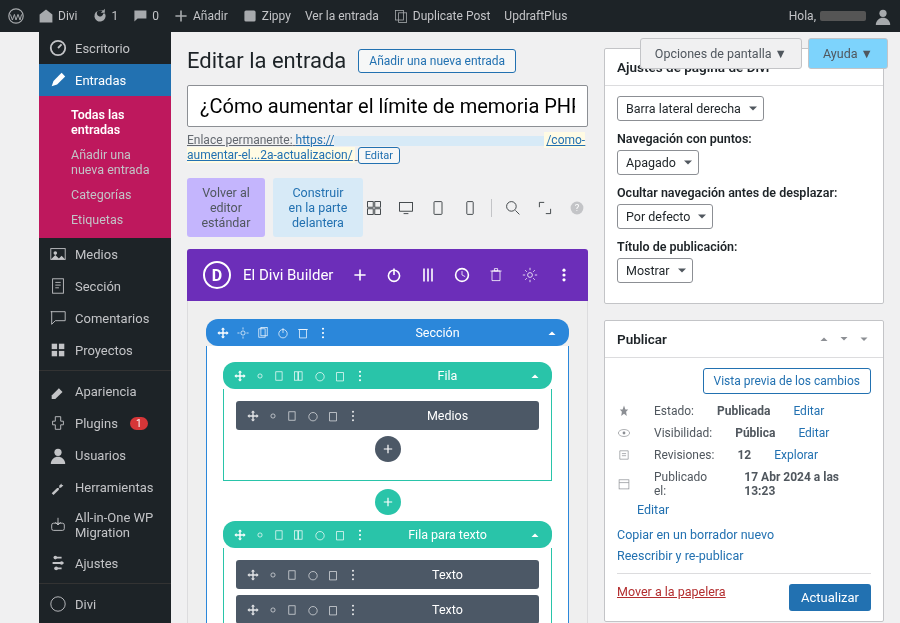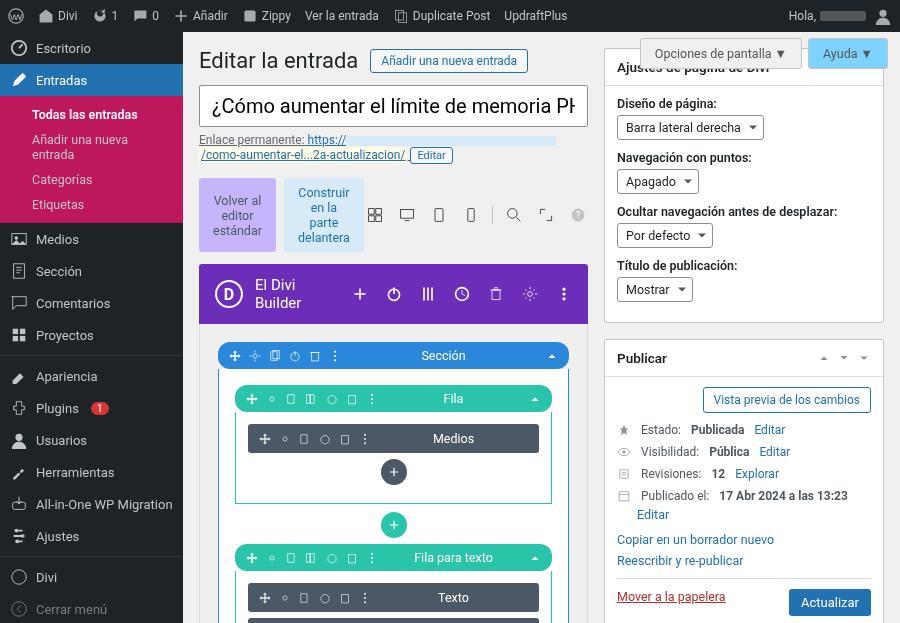--- a/index.html
+++ b/index.html
@@ -2,21 +2,21 @@
 <html><head>
 <meta charset="utf-8">
 <style>
 * { margin: 0; padding: 0; box-sizing: border-box; font-family: -apple-system, BlinkMacSystemFont, "Segoe UI", Roboto, sans-serif; }
 body { background: #f0f0f1; font-size: 13px; color: #1d2327; overflow: hidden; }
 .wp-adminbar { background: #1d2327; height: 32px; display: flex; align-items: center; padding: 0 8px; color: #c3c4c7; font-size: 12px; justify-content: space-between; }
 .adminbar-left, .adminbar-right { display: flex; align-items: center; gap: 14px; }
 .adminbar-item { display: flex; align-items: center; gap: 4px; cursor: pointer; }
 .adminbar-item svg { width: 16px; height: 16px; fill: #a7aaad; }
 .layout { display: flex; height: calc(100vh - 32px); }
-.sidebar { width: 183px; background: #1d2327; color: #c3c4c7; flex-shrink: 0; font-size: 13px; overflow-y: auto; }
+.sidebar { width: 132px; background: #1d2327; color: #c3c4c7; flex-shrink: 0; font-size: 13px; overflow-y: auto; margin-left: 39px; }
 .menu-item { display: flex; align-items: center; padding: 7px 8px 7px 10px; gap: 8px; cursor: pointer; position: relative; }
 .menu-item.active { background: #2271b1; color: #fff; }
 .menu-item.active::after { content: ""; position: absolute; right: -8px; top: 50%; transform: translateY(-50%); border: 8px solid transparent; border-right-color: #f0f0f1; }
 .menu-item svg { width: 18px; height: 18px; fill: currentColor; flex-shrink: 0; }
 .submenu { background: #be185d; padding: 6px 0; }
 .submenu-item { padding: 5px 10px 5px 32px; cursor: pointer; font-size: 12.5px; color: #c3c4c7; }
 .submenu-item.active { color: #fff; font-weight: 600; }
 .badge { background: #d63638; color: #fff; font-size: 10px; border-radius: 9px; padding: 1px 6px; margin-left: 4px; }
 .main { flex: 1; display: flex; padding: 16px; gap: 16px; overflow-y: auto; }
 .content { flex: 1; min-width: 0; }
@@ -59,21 +59,21 @@
 .add-btn svg { width: 12px; height: 12px; fill: #fff; }
 .panel { background: #fff; border: 1px solid #c3c4c7; border-radius: 2px; }
 .panel-header { padding: 10px 12px; font-weight: 600; font-size: 13.5px; display: flex; align-items: center; justify-content: space-between; border-bottom: 1px solid #dcdcde; }
 .panel-body { padding: 10px 12px; font-size: 12.5px; }
 .panel-row { margin-bottom: 10px; }
 .panel-label { font-weight: 600; margin-bottom: 4px; display: block; }
 .dropdown { border: 1px solid #8c8f94; background: #fff; padding: 4px 22px 4px 8px; border-radius: 3px; font-size: 12.5px; position: relative; display: inline-block; cursor: pointer; text-align: right; }
 .dropdown::after { content: ""; position: absolute; right: 6px; top: 50%; transform: translateY(-30%); border: 4px solid transparent; border-top-color: #50575e; }
 .panel-caret { display: flex; gap: 6px; color: #8c8f94; }
 .panel-caret svg { width: 14px; height: 14px; fill: currentColor; cursor: pointer; }
-.meta-line { display: flex; gap: 10px; align-items: center; margin-bottom: 8px; font-size: 12px; color: #50575e; }
+.meta-line { display: flex; gap: 23px; align-items: center; margin-bottom: 8px; font-size: 12px; color: #50575e; }
 .meta-line svg { width: 14px; height: 14px; fill: #8c8f94; flex-shrink: 0; }
 .link { color: #2271b1; cursor: pointer; }
 .link.red { color: #b32d2e; }
 .btn-primary { background: #2271b1; color: #fff; border: none; padding: 6px 12px; border-radius: 3px; font-size: 13px; cursor: pointer; float: right; }
 .btn-outline { border: 1px solid #2271b1; color: #2271b1; background: #fff; padding: 5px 10px; border-radius: 3px; font-size: 12px; cursor: pointer; float: right; }
 .clearfix::after { content: ""; display: table; clear: both; }
 .top-right-btns { position: absolute; top: 38px; right: 12px; display: flex; gap: 6px; }
 .username-blur { display:inline-block; width:46px; height:10px; background:#555; border-radius:2px; vertical-align:middle; }
 .url-blur { display:inline-block; width:210px; height:10px; background:#d7eaf7; vertical-align:middle; }
 </style>
@@ -563,21 +563,21 @@
               </svg>
               <svg viewBox="0 0 20 20">
                 <path d="M5 7l5 5 5-5z"></path>
               </svg>
               <svg viewBox="0 0 20 20">
                 <path d="M5 8l5 5 5-5z"></path>
               </svg>
             </div>
         </div>
         <div class="panel-body">
-          <div class="panel-row"><span class="panel-label">Diseño de página:</span><span class="dropdown">Barra lateral derecha</span></div>
+          <div class="panel-row"><span class="dropdown">Barra lateral derecha</span></div>
           <div class="panel-row"><span class="panel-label">Navegación con puntos:</span><span class="dropdown">Apagado</span></div>
           <div class="panel-row"><span class="panel-label">Ocultar navegación antes de desplazar:</span><span class="dropdown">Por defecto</span></div>
           <div class="panel-row"><span class="panel-label">Título de publicación:</span><span class="dropdown">Mostrar</span></div>
         </div>
       </div>
 
       <div class="panel">
         <div class="panel-header">
           <span>Publicar</span>
           <div class="panel-caret">

